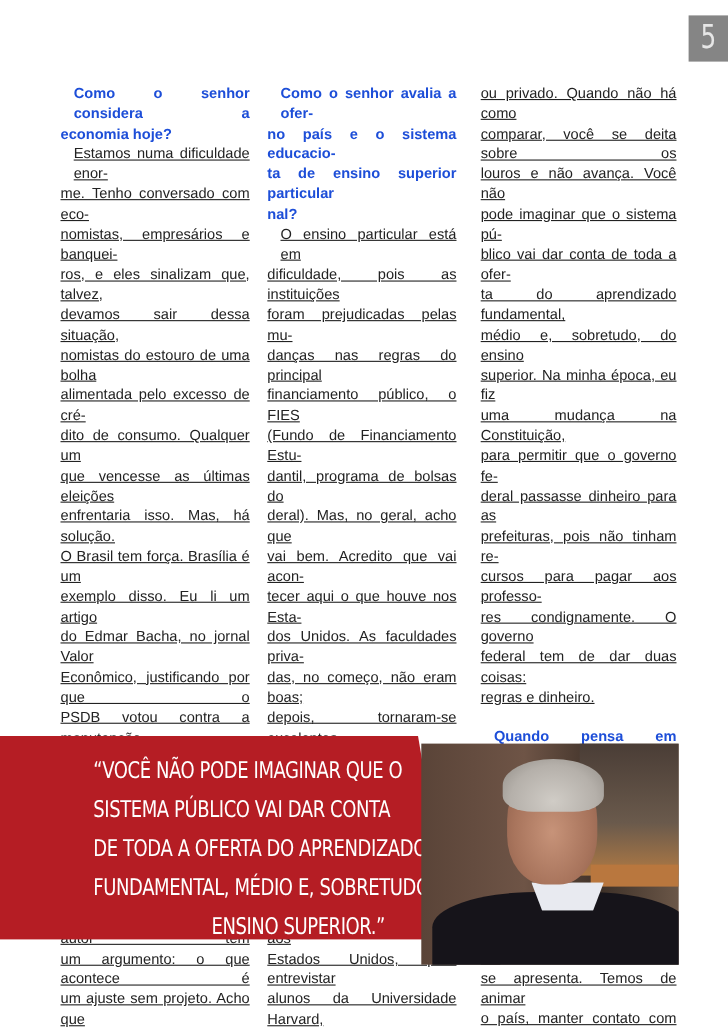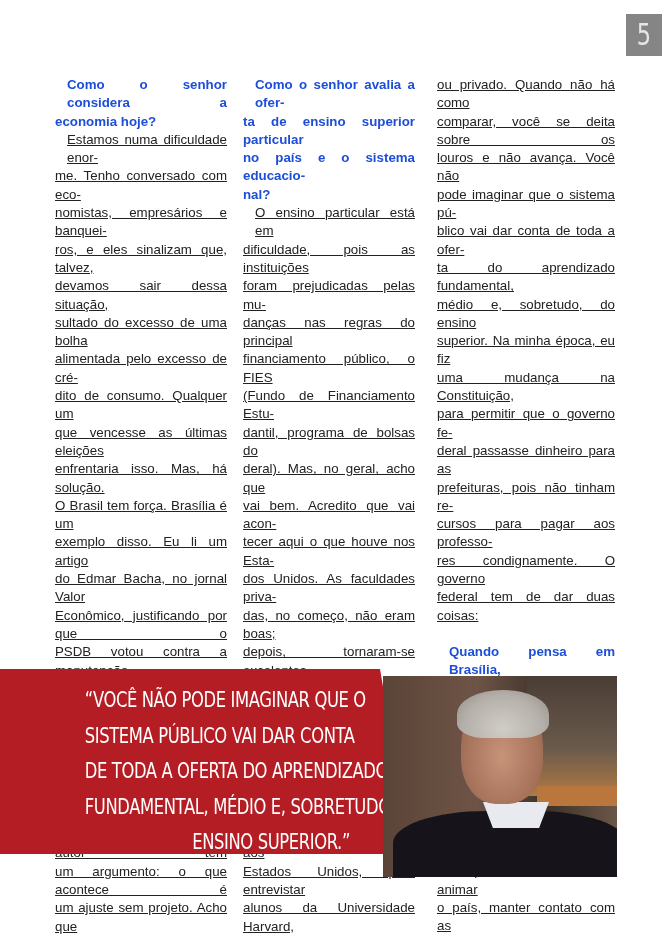--- a/index.html
+++ b/index.html
@@ -53,21 +53,21 @@
   <p class="q">
     <span class="line first">Como o senhor considera a</span>
     <span class="line last">economia hoje?</span>
   </p>
   <p class="a">
     <span class="line first">Estamos numa dificuldade enor-</span>
     <span class="line">me. Tenho conversado com eco-</span>
     <span class="line">nomistas, empresários e banquei-</span>
     <span class="line">ros, e eles sinalizam que, talvez,</span>
     <span class="line">devamos sair dessa situação,</span>
-    <span class="line">sultado do excesso de uma bolha</span>
+    <span class="line">nomistas do estouro de uma bolha</span>
     <span class="line">alimentada pelo excesso de cré-</span>
     <span class="line">dito de consumo. Qualquer um</span>
     <span class="line">que vencesse as últimas eleições</span>
     <span class="line">enfrentaria isso. Mas, há solução.</span>
     <span class="line">O Brasil tem força. Brasília é um</span>
     <span class="line">exemplo disso. Eu li um artigo</span>
     <span class="line">do Edmar Bacha, no jornal Valor</span>
     <span class="line">Econômico, justificando por que o</span>
     <span class="line">PSDB votou contra a manutenção</span>
     <span class="line">do fator previdenciário. Eu não</span>
@@ -77,22 +77,22 @@
     <span class="line">e não no partido, mas o autor tem</span>
     <span class="line">um argumento: o que acontece é</span>
     <span class="line">um ajuste sem projeto. Acho que</span>
 
   </p>
 </div>
 
 <div class="col col2">
   <p class="q">
     <span class="line first">Como o senhor avalia a ofer-</span>
+    <span class="line">no país e o sistema educacio-</span>
     <span class="line">ta de ensino superior particular</span>
-    <span class="line">no país e o sistema educacio-</span>
     <span class="line last">nal?</span>
   </p>
   <p class="a">
     <span class="line first">O ensino particular está em</span>
     <span class="line">dificuldade, pois as instituições</span>
     <span class="line">foram prejudicadas pelas mu-</span>
     <span class="line">danças nas regras do principal</span>
     <span class="line">financiamento público, o FIES</span>
     <span class="line">(Fundo de Financiamento Estu-</span>
     <span class="line">dantil, programa de bolsas do</span>
@@ -123,20 +123,21 @@
     <span class="line">ta do aprendizado fundamental,</span>
     <span class="line">médio e, sobretudo, do ensino</span>
     <span class="line">superior. Na minha época, eu fiz</span>
     <span class="line">uma mudança na Constituição,</span>
     <span class="line">para permitir que o governo fe-</span>
     <span class="line">deral passasse dinheiro para as</span>
     <span class="line">prefeituras, pois não tinham re-</span>
     <span class="line">cursos para pagar aos professo-</span>
     <span class="line">res condignamente. O governo</span>
     <span class="line">federal tem de dar duas coisas:</span>
+    <span class="line last">regras e dinheiro.</span>
   </p>
   <div class="gap"></div>
   <p class="q">
     <span class="line first">Quando pensa em Brasília,</span>
     <span class="line">quais as primeiras imagens ou</span>
     <span class="line last">ideias que lhe vêm à mente?</span>
   </p>
   <p class="a">
     <span class="line first">Penso nas coisas que podemos</span>
     <span class="line">fazer pelo Brasil e na beleza da</span>

